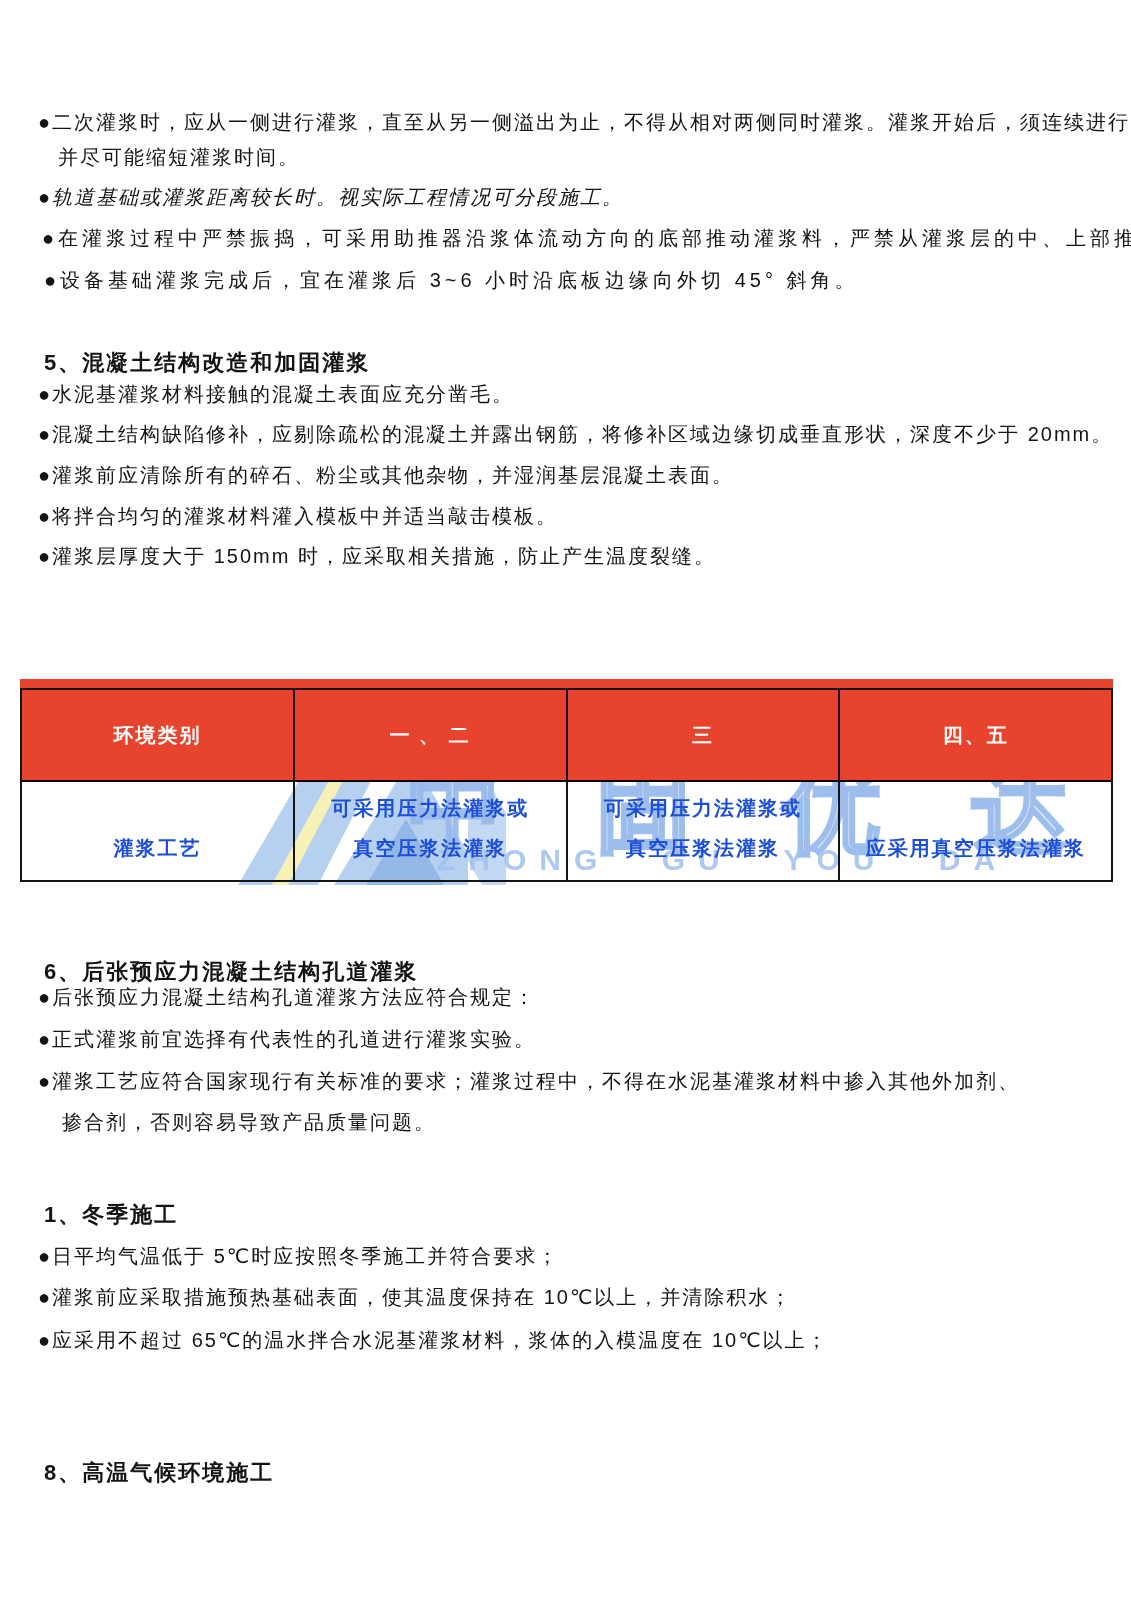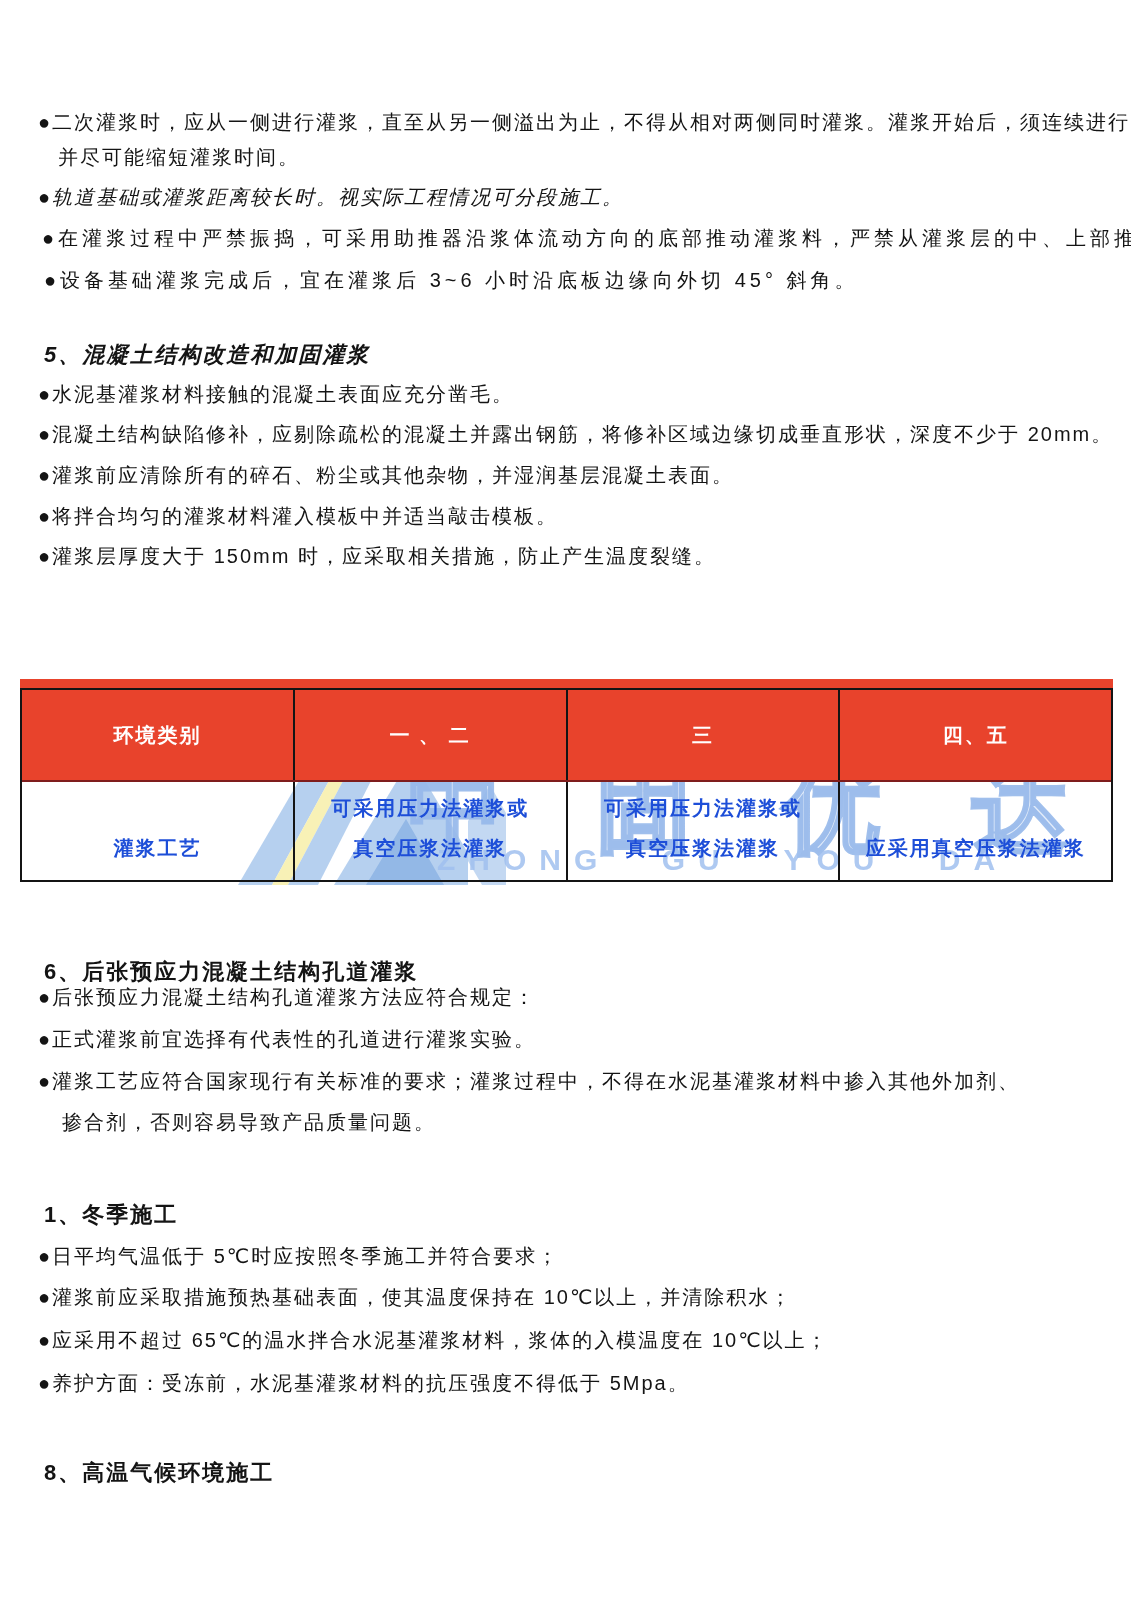--- a/index.html
+++ b/index.html
@@ -72,21 +72,21 @@
   .tbl {
     position:absolute;
     top:688px; left:20px;
     width:1089px; height:190px;
     border:2px solid #141414;
     display:flex; flex-direction:column;
     z-index:2;
     background:transparent;
   }
   .tbl-row { display:flex; flex:1; }
-  .tbl-row.hdr { height:90px; flex:0 0 90px; background:#e8432c; border-bottom:2px solid #7f1d1d; }
+  .tbl-row.hdr { height:90px; flex:0 0 90px; background:#e8432c; border-bottom:2px solid #000000; }
   .cell {
     flex:1 1 25%;
     display:flex; flex-direction:column;
     justify-content:center; align-items:center;
     text-align:center;
     font-size:20px; font-weight:700;
     letter-spacing:2px;
     border-right:2px solid #141414;
   }
   .cell:last-child { border-right:none; }
@@ -104,21 +104,21 @@
 <body>
 
 <div class="page">
 
   <div class="line" style="top:108px;">●二次灌浆时，应从一侧进行灌浆，直至从另一侧溢出为止，不得从相对两侧同时灌浆。灌浆开始后，须连续进行，</div>
   <div class="line" style="top:143px; left:58px;text-align:right;">并尽可能缩短灌浆时间。</div>
   <div class="line" style="top:183px;font-style:italic;">●轨道基础或灌浆距离较长时。视实际工程情况可分段施工。</div>
   <div class="line sp-wide" style="top:224px; left:42px;">●在灌浆过程中严禁振捣，可采用助推器沿浆体流动方向的底部推动灌浆料，严禁从灌浆层的中、上部推动。</div>
   <div class="line sp-wide" style="top:266px; left:44px;">●设备基础灌浆完成后，宜在灌浆后 3~6 小时沿底板边缘向外切 45° 斜角。</div>
 
-  <div class="heading" style="top:340px;font-style:italic;">5、混凝土结构改造和加固灌浆</div>
+  <div class="heading" style="top:348px;">5、混凝土结构改造和加固灌浆</div>
   <div class="line" style="top:380px;">●水泥基灌浆材料接触的混凝土表面应充分凿毛。</div>
   <div class="line" style="top:420px;">●混凝土结构缺陷修补，应剔除疏松的混凝土并露出钢筋，将修补区域边缘切成垂直形状，深度不少于 20mm。</div>
   <div class="line" style="top:461px;">●灌浆前应清除所有的碎石、粉尘或其他杂物，并湿润基层混凝土表面。</div>
   <div class="line" style="top:502px;">●将拌合均匀的灌浆材料灌入模板中并适当敲击模板。</div>
   <div class="line" style="top:542px;">●灌浆层厚度大于 150mm 时，应采取相关措施，防止产生温度裂缝。</div>
 
 
   <div class="watermark">
     <svg class="wm-logo" width="296" height="106" viewBox="0 0 296 106">
       <polygon points="0,106 62,0 92,0 34,106" fill="#a9c8ec" opacity="0.85"></polygon>
@@ -153,17 +153,16 @@
   <div class="heading" style="top:938px;margin-top:19px;">6、后张预应力混凝土结构孔道灌浆</div>
   <div class="line" style="top:983px;">●后张预应力混凝土结构孔道灌浆方法应符合规定：</div>
   <div class="line" style="top:1025px;">●正式灌浆前宜选择有代表性的孔道进行灌浆实验。</div>
   <div class="line" style="top:1067px;">●灌浆工艺应符合国家现行有关标准的要求；灌浆过程中，不得在水泥基灌浆材料中掺入其他外加剂、</div>
   <div class="line" style="top:1108px; left:62px;">掺合剂，否则容易导致产品质量问题。</div>
 
   <div class="heading" style="top:1200px;">1、冬季施工</div>
   <div class="line" style="top:1242px;">●日平均气温低于 5℃时应按照冬季施工并符合要求；</div>
   <div class="line" style="top:1283px;">●灌浆前应采取措施预热基础表面，使其温度保持在 10℃以上，并清除积水；</div>
   <div class="line" style="top:1326px;">●应采用不超过 65℃的温水拌合水泥基灌浆材料，浆体的入模温度在 10℃以上；</div>
-  <div class="line" style="top:1369px;">●养护方面：受冻前，水泥基灌浆材料的抗压强度不得低于 5Mpa。</div>
 
   <div class="heading" style="top:1458px;">8、高温气候环境施工</div>
 
 </div>
 
 </body></html>

